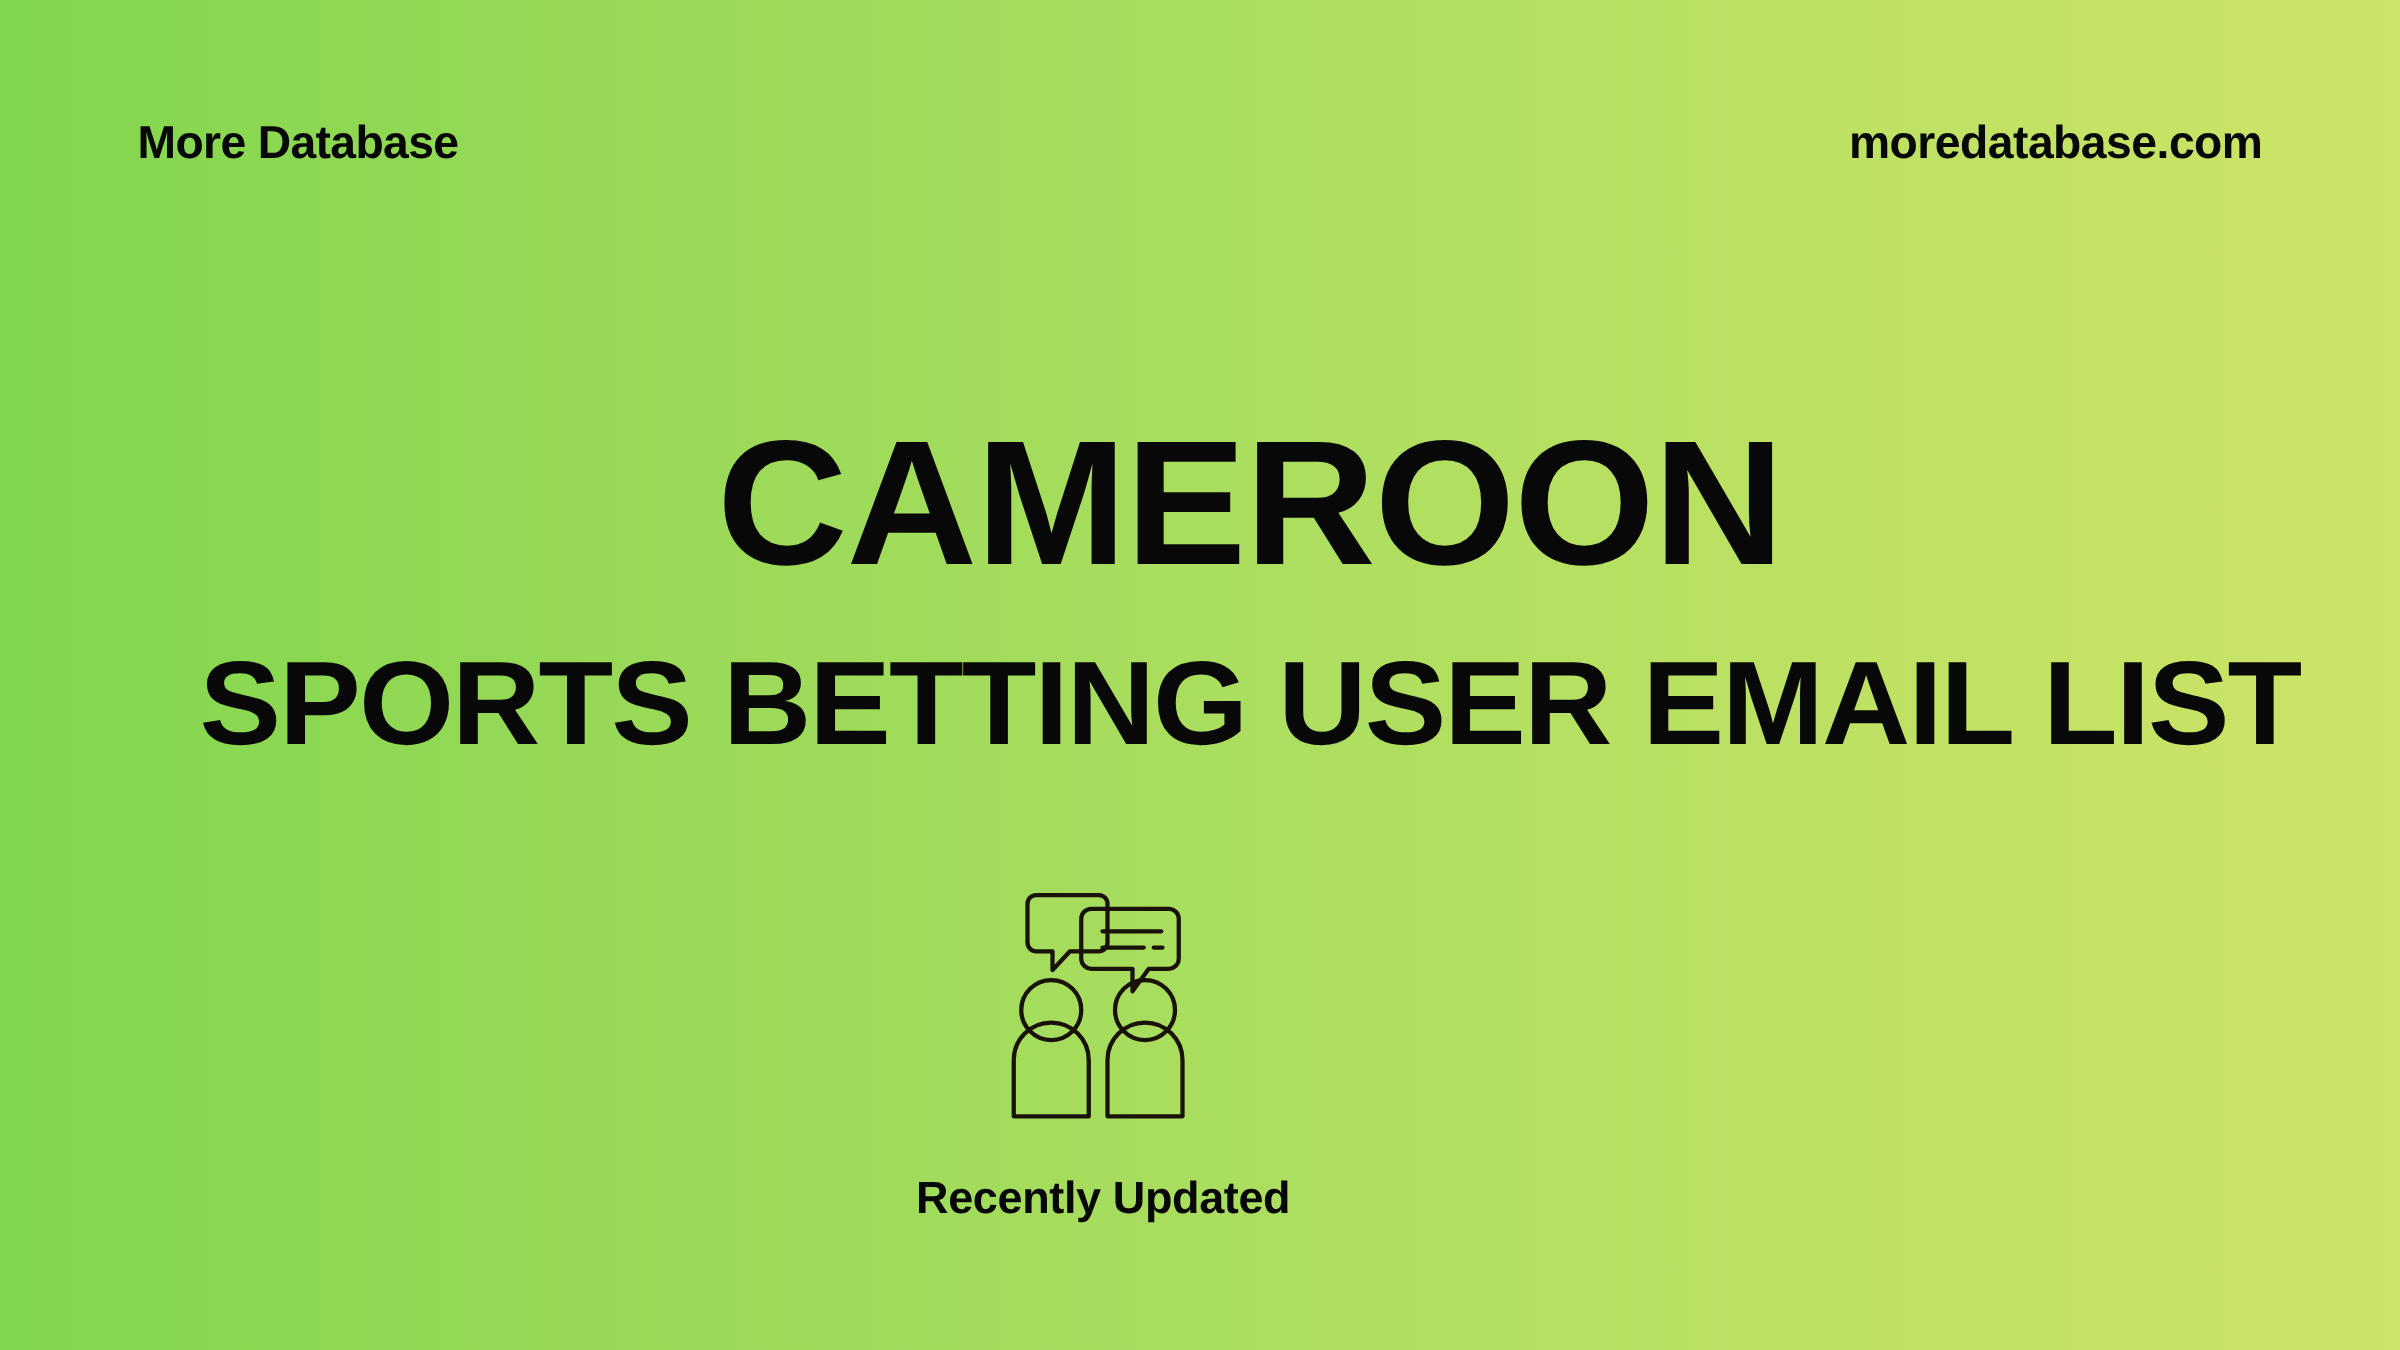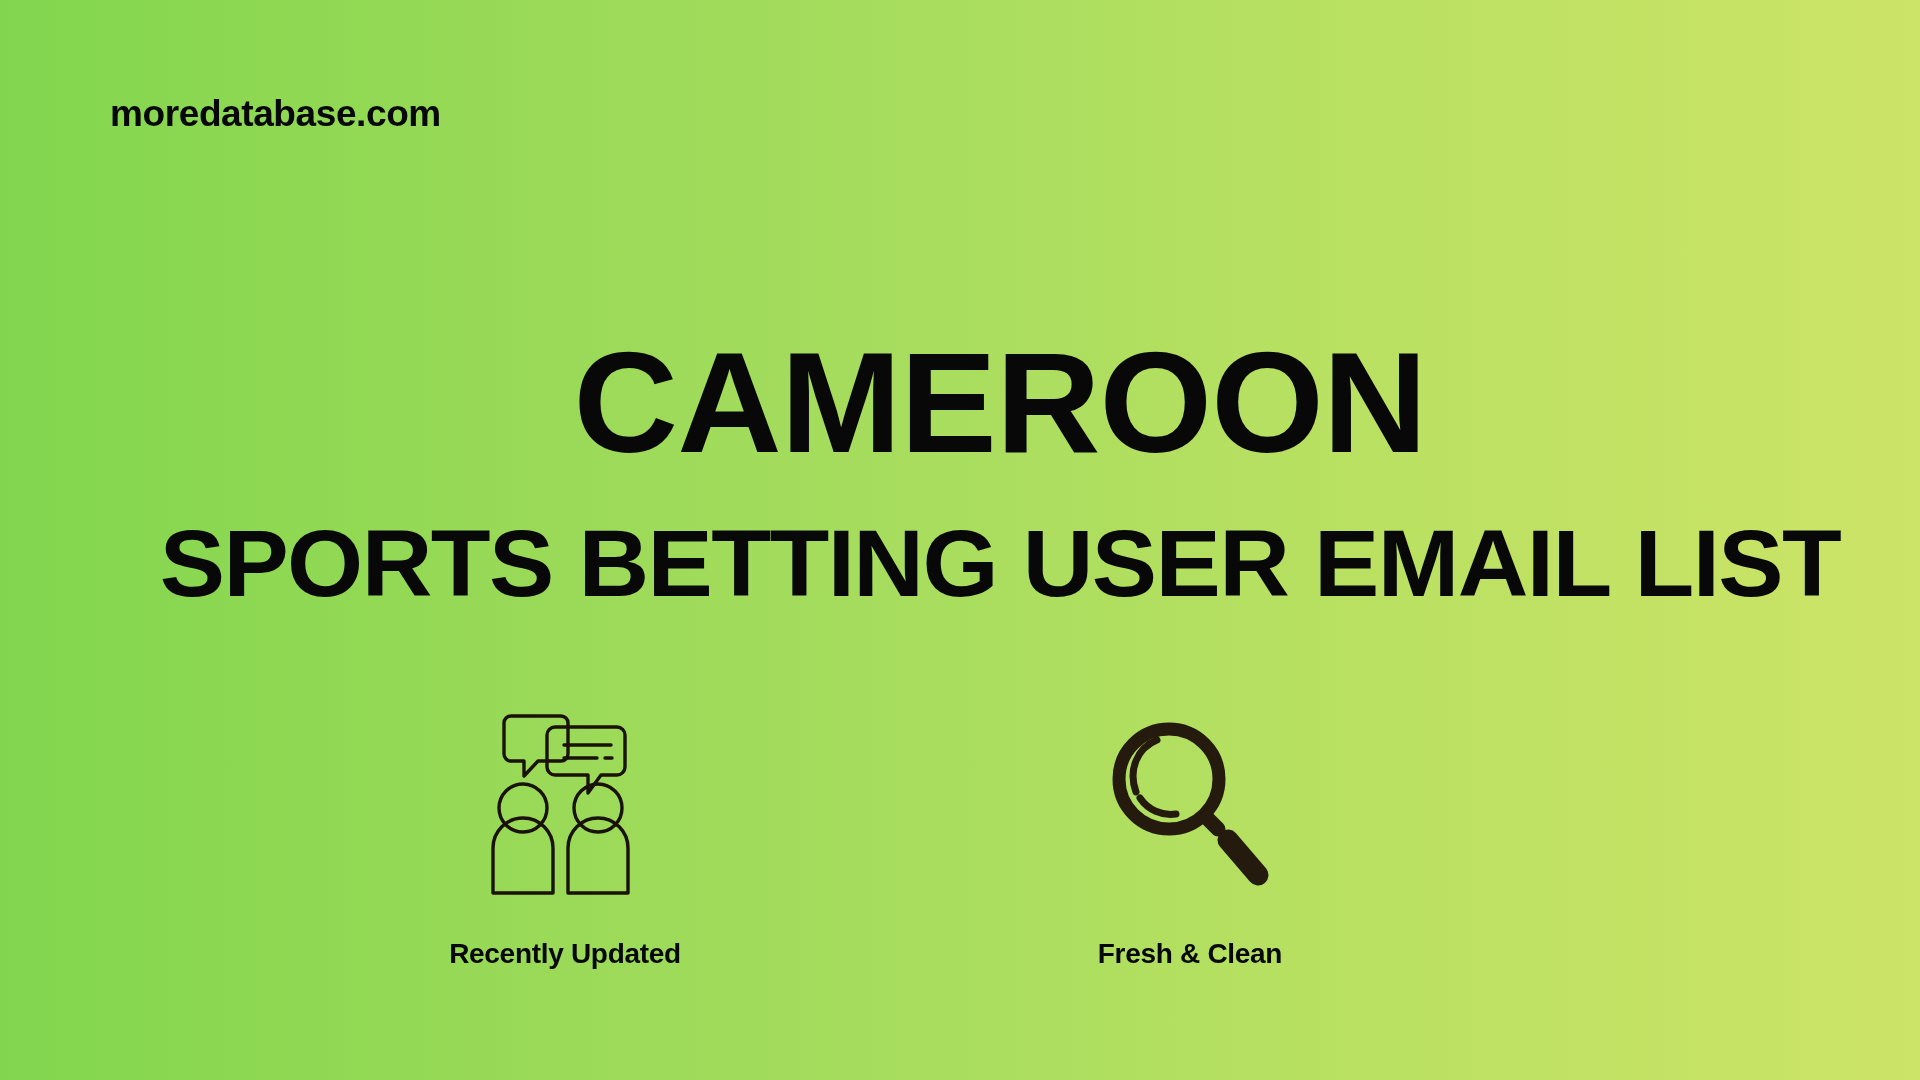--- a/index.html
+++ b/index.html
@@ -99,33 +99,34 @@
   .feature:nth-child(2) { margin-right:165px; }
 
   .feature-icon {
     height:210px;
     display:flex;
     align-items:center;
     justify-content:center;
   }
   .feature-label {
     margin-top:30px;
-    font-size:28px;
+    font-size:36px;
     font-weight:bold;
     letter-spacing:-0.3px;
     line-height:1;
     white-space:nowrap;
   }
 
   svg { display:block; overflow:visible; }
 </style>
 </head>
 <body>
 
 <div class="header">
+  <div class="brand">More Database</div>
   <div class="site-url">moredatabase.com</div>
 </div>
 
 <div class="hero">
   <div class="hero-country">CAMEROON</div>
   <div class="hero-subtitle">SPORTS BETTING USER EMAIL LIST</div>
 </div>
 
 <div class="features">
 
@@ -147,30 +148,14 @@
 
         <circle cx="121" cy="98" r="24"></circle>
 
         <path d="M91 183 V138 a30 30 0 0 1 60 0 V183 Z"></path>
       </svg>
     </div>
     <div class="feature-label">Recently Updated</div>
   </div>
 
 
-  <div class="feature">
-    <div class="feature-icon">
-      <svg width="160" height="170" viewBox="0 0 160 170" fill="none" stroke="#241a0e" stroke-linecap="round" stroke-linejoin="round">
-
-        <circle cx="59" cy="59" r="50" stroke-width="13"></circle>
-
-        <path d="M26 72 C18 50 27 28 47 20" stroke-width="7"></path>
-        <path d="M30 78 C38 90 52 96 66 94" stroke-width="7"></path>
-
-        <line x1="97" y1="98" x2="108" y2="109" stroke-width="15"></line>
-
-        <line x1="118" y1="120" x2="148" y2="155" stroke-width="21"></line>
-      </svg>
-    </div>
-    <div class="feature-label">Fresh &amp; Clean</div>
-  </div>
 
 </div>
 
 </body></html>

